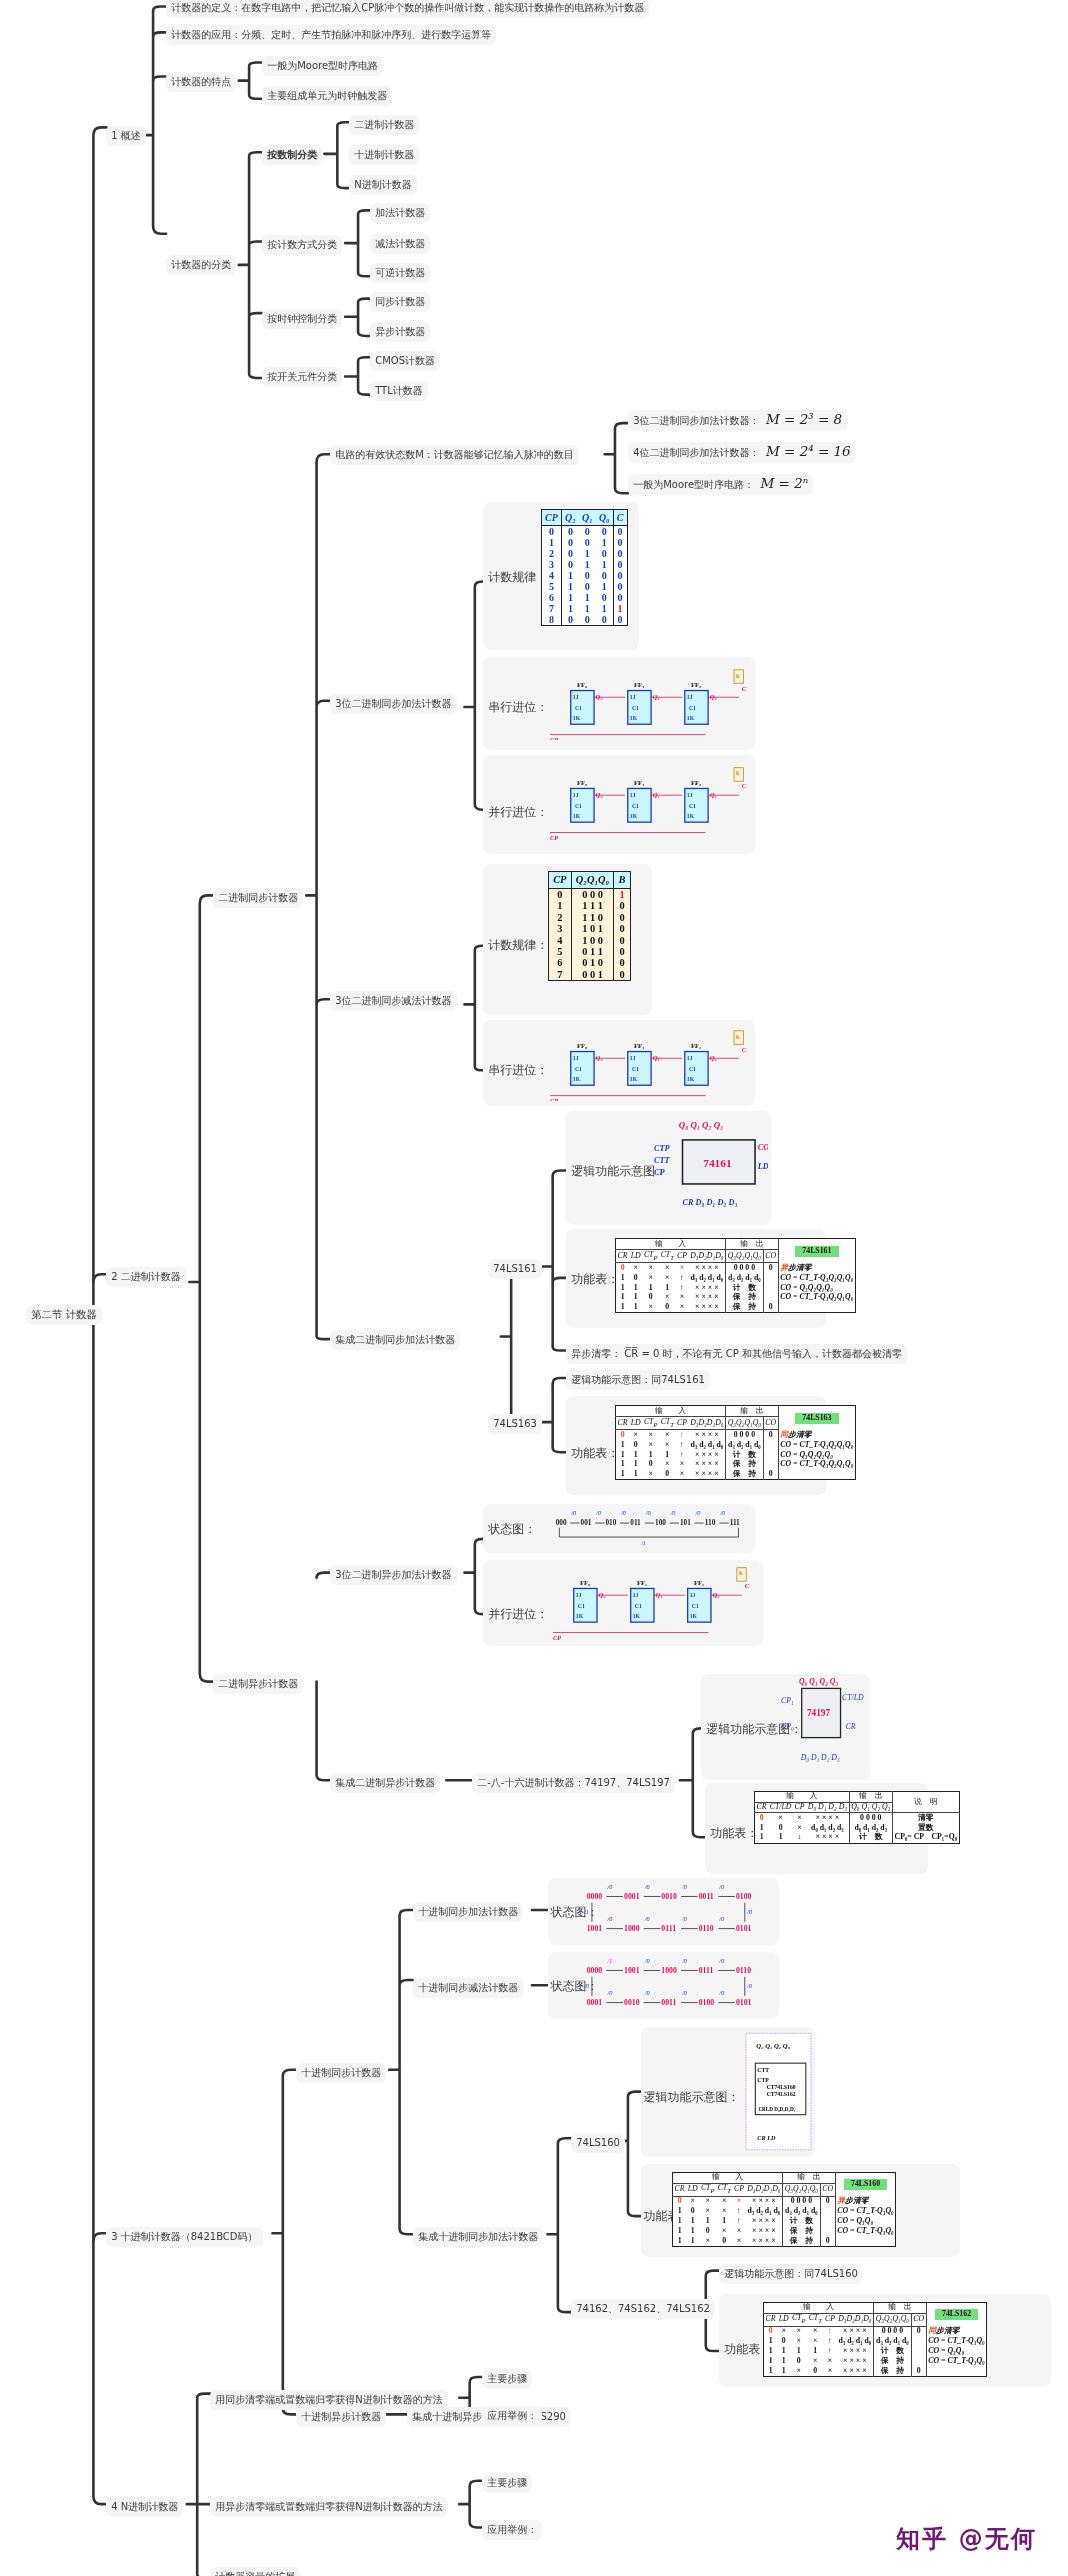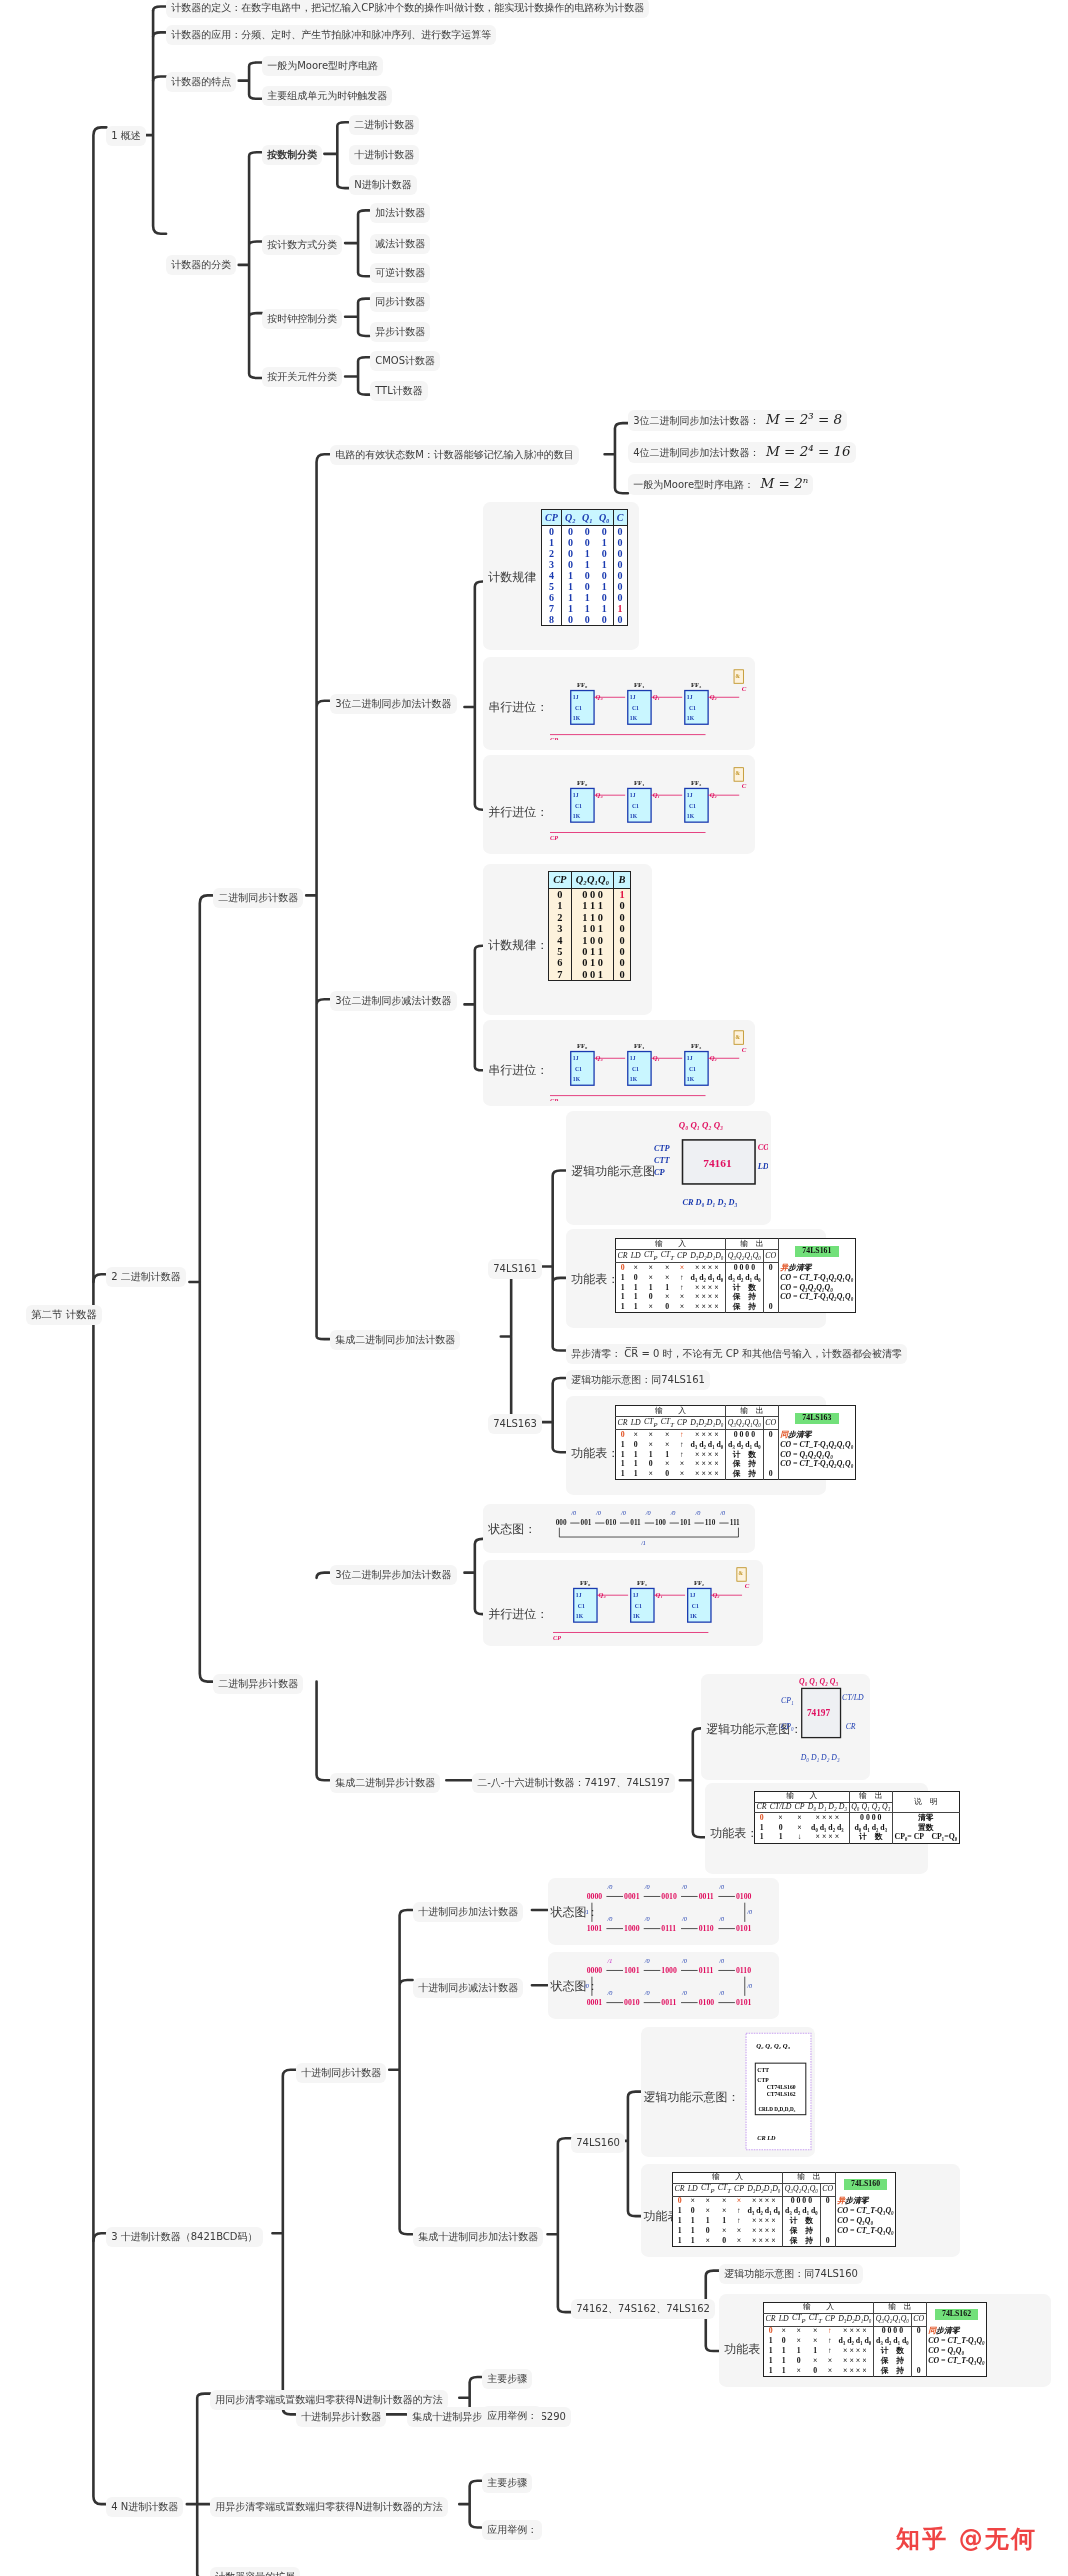--- a/index.html
+++ b/index.html
@@ -18,21 +18,21 @@
   .beige{background:#fdf2dc;border:1.6px solid #222;color:#111;font-size:10.4px;line-height:11.4px;}
   .beige th{background:#c9f6ff;font-style:italic;border-bottom:1px solid #222;padding:2.1px 4.2px;}
   .beige td.sep,.beige th.sep{border-left:1px solid #222;}
   .red{color:#e01040;}
   .functbl{background:#fff;border:1.6px solid #222;font-size:7.8px;line-height:8.8px;color:#111;}
   .functbl td{padding:0.5px 1.6px;white-space:nowrap;}
   .functbl .hd{border-bottom:0.5px solid #444;font-weight:normal;}
   .functbl .vl{border-left:0.5px solid #444;}
   .greenbadge{background:#72e07a;color:#111;font-weight:bold;padding:1px 7.3px;display:inline-block;font-size:7.8px;}
   .math{font-family:"DejaVu Serif","Liberation Serif",serif;font-style:italic;font-size:13.5px;color:#222;}
-  .watermark{position:absolute;right:31px;bottom:21px;font-size:24px;color:#ef4444;font-weight:bold;letter-spacing:2.1px;}
+  .watermark{position:absolute;right:31px;bottom:21px;font-size:24px;color:#701a75;font-weight:bold;letter-spacing:2.1px;}
   svg text{font-family:"Liberation Serif","DejaVu Serif",serif;}
 </style>
 </head>
 <body>
 
 <svg class="lines" viewBox="0 0 2058 4963" width="1068" height="2576">
 
   <path d="M165 2530 H180 M180 2530 V260 Q180 245 195 245 H205"></path>
   <path d="M180 2530 V4810 Q180 4825 195 4825 H205"></path>
   <path d="M180 2470 Q180 2455 195 2455 H205"></path>

